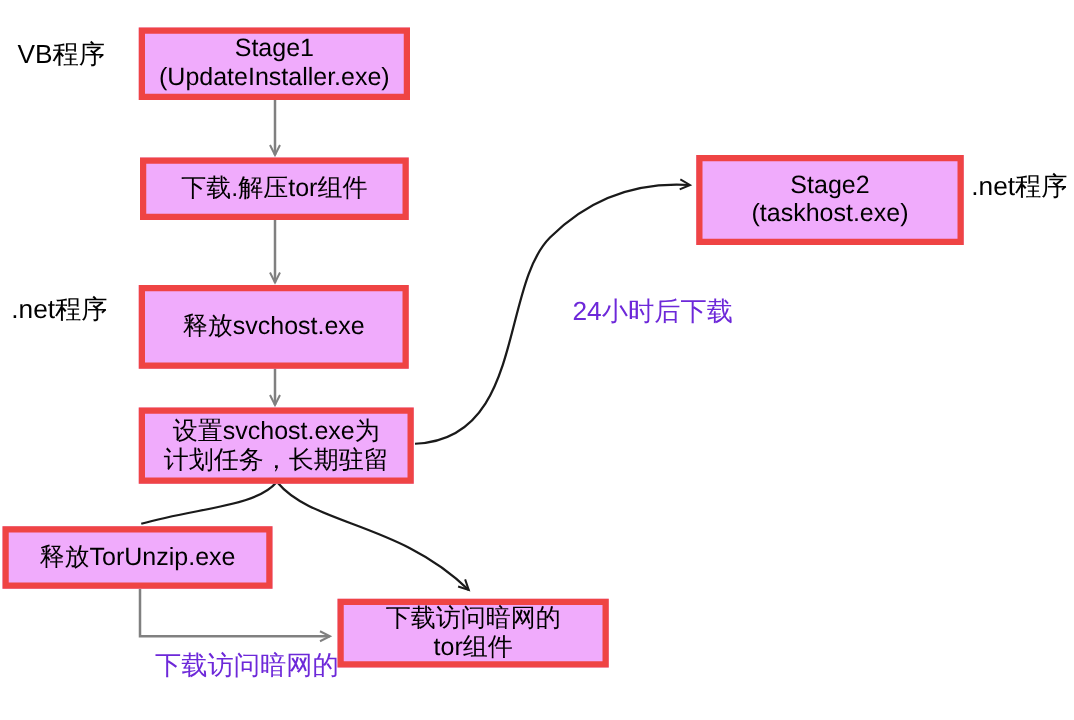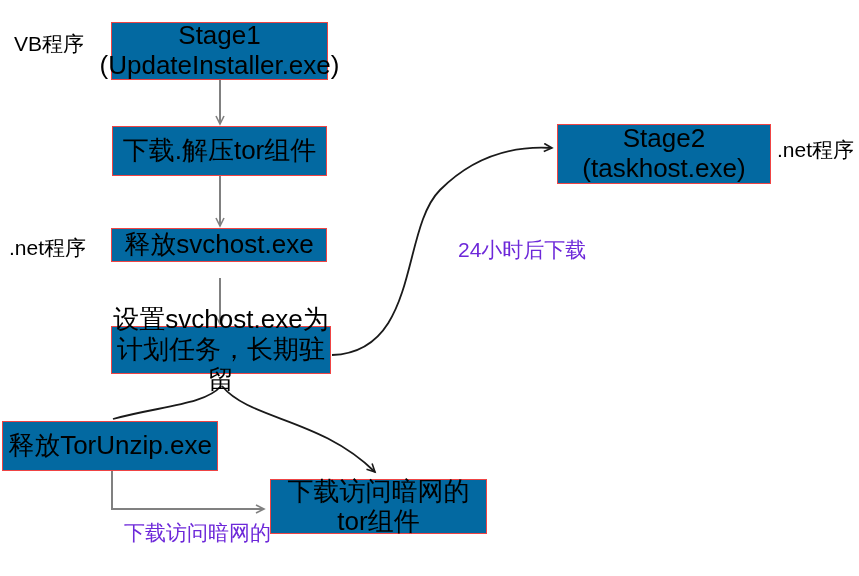--- a/index.html
+++ b/index.html
@@ -11,28 +11,28 @@
     position: relative;
     width: 859px;
     height: 576px;
     background: #ffffff;
     overflow: hidden;
     font-family: "Liberation Sans", "DejaVu Sans", sans-serif;
   }
   .node {
     position: absolute;
     box-sizing: border-box;
-    background: #0369a1;
-    border: 1px solid #ef4444;
+    background: #f0abfc;
+    border: 5px solid #ef4444;
     display: flex;
     align-items: center;
     justify-content: center;
     text-align: center;
     color: #000000;
-    font-size: 26px;
+    font-size: 20px;
     line-height: 1.15;
     white-space: pre-line;
     letter-spacing: 0px;
   }
   .label {
     position: absolute;
     color: #000000;
     font-size: 21px;
     line-height: 1.15;
     white-space: pre-line;
@@ -82,31 +82,31 @@
     <path d="M222,386 C250,420 320,418 375,472" fill="none" stroke="#1a1a1a" stroke-width="1.8" marker-end="url(#dark-arrow)"></path>
 
     <path d="M112,471 L112,509 L264,509" fill="none" stroke="#808080" stroke-width="2" marker-end="url(#gray-arrow)"></path>
   </svg>
 
   <div class="node" style="left:111px; top:22px; width:217px; height:58px;">Stage1
 (UpdateInstaller.exe)</div>
 
   <div class="node" style="left:112px; top:126px; width:215px; height:50px;">下载.解压tor组件</div>
 
-  <div class="node" style="left:111px; top:228px; width:216px; height:34px;">释放svchost.exe</div>
+  <div class="node" style="left:111px; top:228px; width:216px; height:67px;">释放svchost.exe</div>
 
-  <div class="node" style="left:111px; top:326px; width:220px; height:48px;">设置svchost.exe为
+  <div class="node" style="left:111px; top:326px; width:220px; height:61px;">设置svchost.exe为
 计划任务，长期驻留</div>
 
   <div class="node" style="left:2px; top:421px; width:216px; height:50px;">释放TorUnzip.exe</div>
 
   <div class="node" style="left:270px; top:479px; width:217px; height:55px;">下载访问暗网的
 tor组件</div>
 
-  <div class="node" style="left:557px; top:124px; width:214px; height:60px;">Stage2
+  <div class="node" style="left:557px; top:124px; width:214px; height:72px;">Stage2
 (taskhost.exe)</div>
 
   <div class="label" style="left:14px; top:32px;">VB程序</div>
 
   <div class="label" style="left:9px; top:236px;">.net程序</div>
 
   <div class="label" style="left:777px; top:138px;">.net程序</div>
 
   <div class="edge-label" style="left:458px; top:238px;">24小时后下载</div>
 

